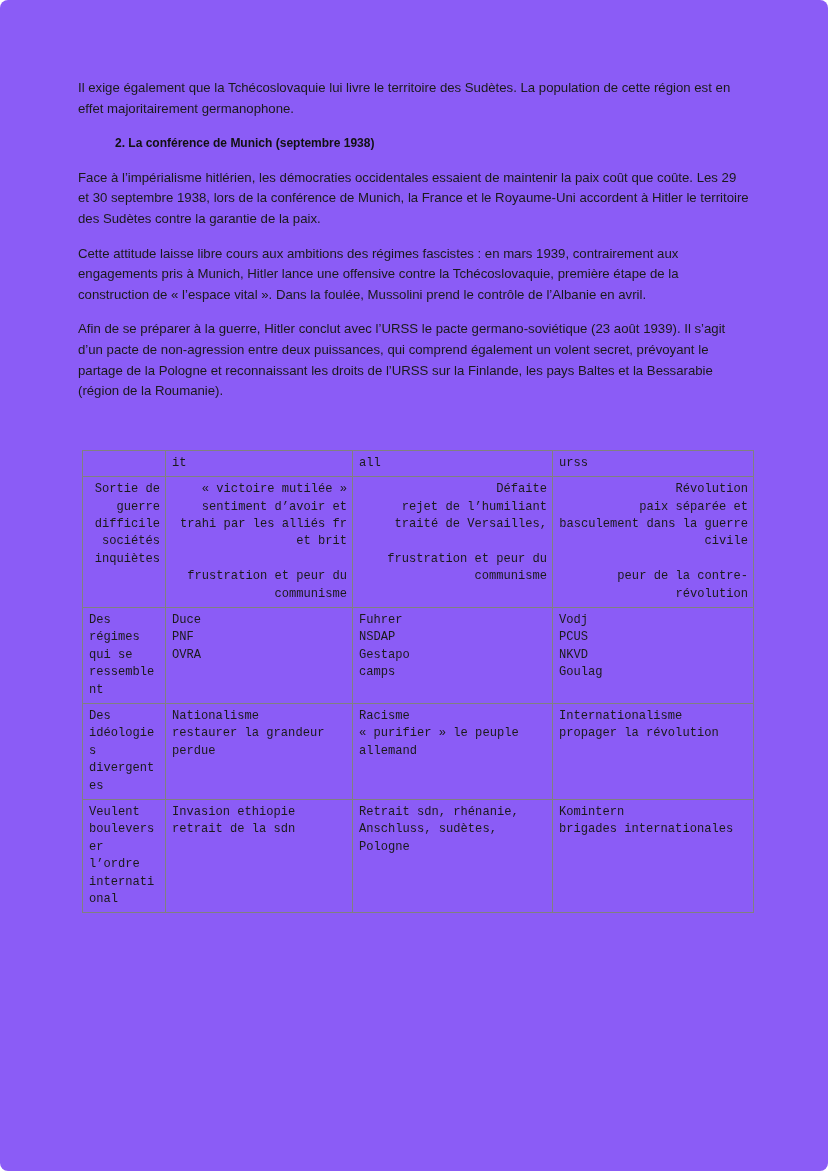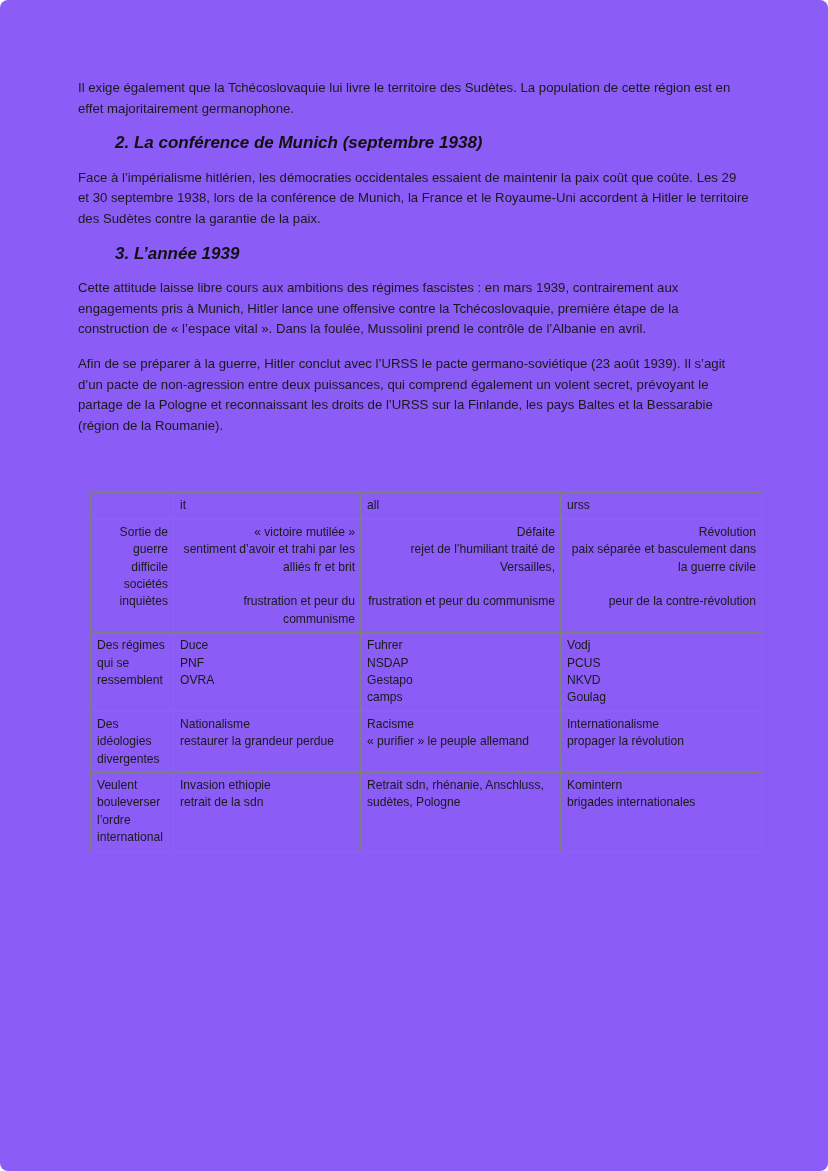--- a/index.html
+++ b/index.html
@@ -26,48 +26,48 @@
     width: 672px;
   }
   p.body-par {
     font-size: 13.2px;
     line-height: 20.6px;
     margin: 0 0 14px 0;
     text-align: left;
     color: #1a1a1a;
   }
   h3.heading {
-    font-size: 17px;
+    font-size: 12px;
     line-height: 20.6px;
     font-weight: bold;
     margin: 0 0 14px 0;
     padding-left: 37px;
     color: #111111;
-    font-style: italic;
   }
   p.bilan {
     font-size: 13.2px;
     line-height: 20.6px;
     margin: 0 0 8px 0;
   }
   sup {
     font-size: 0.62em;
     vertical-align: super;
     line-height: 0;
   }
   .spacer-before-bilan {
     height: 30px;
   }
   table.bilan-table {
     border-collapse: collapse;
     table-layout: fixed;
     width: 671px;
-    margin: 12px;
+    margin: 4px;
     font-size: 12.1px;
     line-height: 17.4px;
+    font-family: Liberation Mono, monospace;
   }
   table.bilan-table td {
     border: 1px solid #808080;
     vertical-align: top;
     padding: 4px 5px 4px 6px;
     color: #1a1a1a;
     word-wrap: break-word;
   }
   .col-1 { width: 83px; }
   .col-2 { width: 187px; }
@@ -87,21 +87,20 @@
 
 <div class="page">
   <div class="content">
 
     <p class="body-par">Il exige également que la Tchécoslovaquie lui livre le territoire des Sudètes. La population de cette région est en effet majoritairement germanophone.</p>
 
     <h3 class="heading">2. La conférence de Munich (septembre 1938)</h3>
 
     <p class="body-par">Face à l’impérialisme hitlérien, les démocraties occidentales essaient de maintenir la paix coût que coûte. Les 29 et 30 septembre 1938, lors de la conférence de Munich, la France et le Royaume-Uni accordent à Hitler le territoire des Sudètes contre la garantie de la paix.</p>
 
-    <h3 class="heading">3. L’année 1939</h3>
 
     <p class="body-par">Cette attitude laisse libre cours aux ambitions des régimes fascistes : en mars 1939, contrairement aux engagements pris à Munich, Hitler lance une offensive contre la Tchécoslovaquie, première étape de la construction de « l’espace vital ». Dans la foulée, Mussolini prend le contrôle de l’Albanie en avril.</p>
 
     <p class="body-par">Afin de se préparer à la guerre, Hitler conclut avec l’URSS le pacte germano-soviétique (23 août 1939). Il s’agit d’un pacte de non-agression entre deux puissances, qui comprend également un volent secret, prévoyant le partage de la Pologne et reconnaissant les droits de l’URSS sur la Finlande, les pays Baltes et la Bessarabie (région de la Roumanie).</p>
 
 
     <div class="spacer-before-bilan"></div>
 
 
     <table class="bilan-table">

